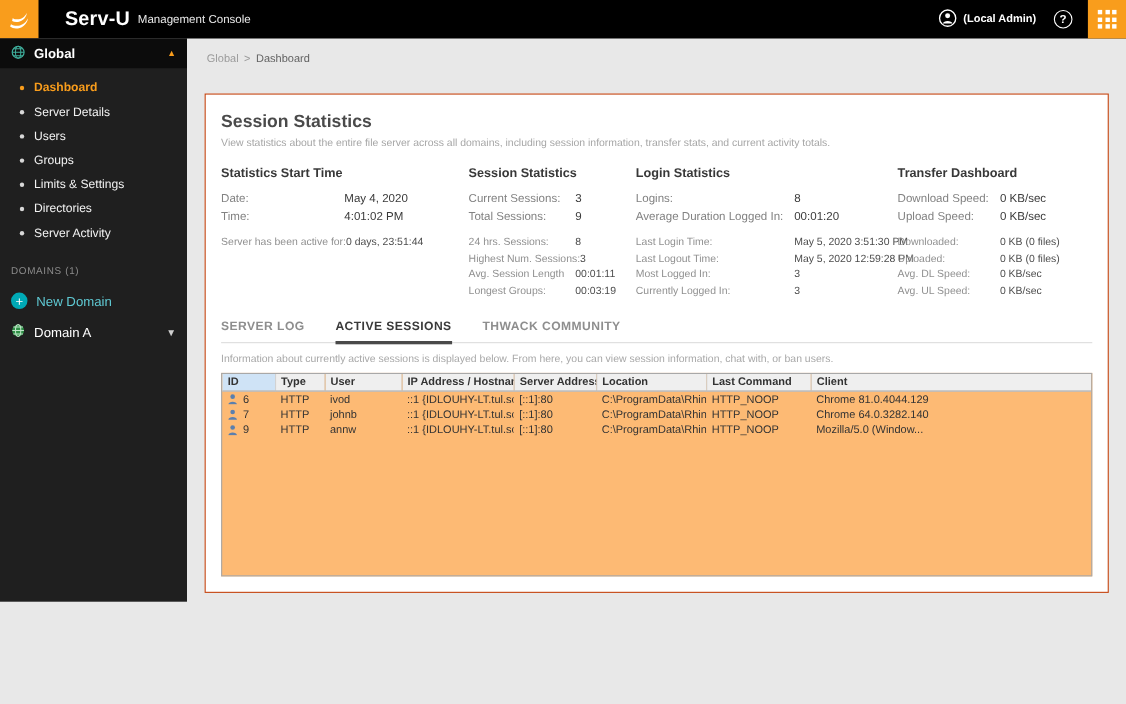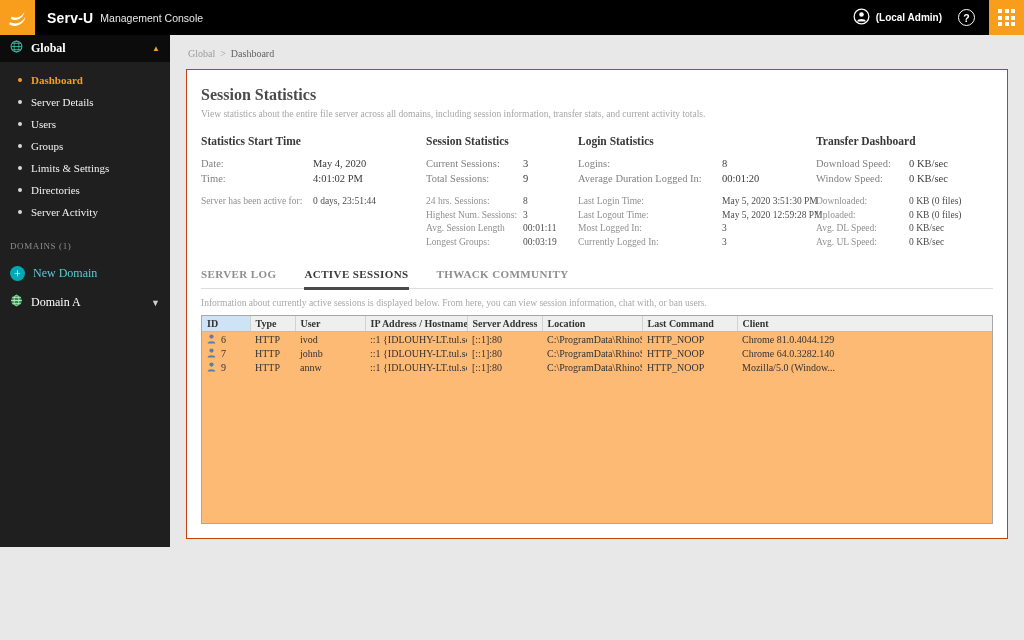--- a/index.html
+++ b/index.html
@@ -2,50 +2,50 @@
 <html><head>
 <meta charset="utf-8">
 <style>
   * { margin:0; padding:0; box-sizing:border-box; }
   html,body { width:1024px; height:640px; overflow:hidden; }
   body { font-family:"Liberation Sans", sans-serif; background:#e8e8e8; }
 
   
   .topbar { height:35px; background:#000; display:flex; align-items:center; color:#fff; }
   .logo { width:35px; height:35px; background:#f99d1c; display:flex; align-items:center; justify-content:center; flex:none; cursor:pointer; }
-  .brand { font-size:14px; font-weight:bold; margin-left:12px; letter-spacing:.2px; }
+  .brand { font-size:18px; font-weight:bold; margin-left:24px; letter-spacing:.2px; }
   .brand-sub { font-size:10.5px; margin-left:7px; color:#e8e8e8; }
   .topbar-right { margin-left:auto; display:flex; align-items:center; }
   .user-chip { display:flex; align-items:center; gap:6px; font-size:10px; font-weight:bold; margin-right:16px; cursor:pointer; }
   .help-btn { width:17px; height:17px; border:1.4px solid #fff; border-radius:50%; display:flex; align-items:center; justify-content:center; font-size:10.5px; font-weight:bold; margin-right:14px; cursor:pointer; }
   .apps-btn { width:35px; height:35px; background:#f99d1c; display:grid; place-items:center; cursor:pointer; }
   .apps-grid { display:grid; grid-template-columns:repeat(3,4px); gap:2.5px; }
   .apps-grid span { width:4px; height:4px; background:#fff; }
 
   
-  .layout { display:flex; height:512px;font-family:Liberation Serif, serif; }
+  .layout { display:flex; height:512px; }
 
   
   .sidebar { width:170px; background:#1f1f1f; color:#fff; flex:none; display:flex; flex-direction:column; }
   .global-row { height:27px; background:#0c0c0c; display:flex; align-items:center; gap:8px; padding:0 10px; font-size:12px; font-weight:bold; cursor:pointer; }
   .caret-up { margin-left:auto; color:#f99d1c; font-size:8px; }
   .menu { list-style:none; padding:7px 0 4px; }
   .menu li { display:flex; align-items:center; gap:9px; height:22px; padding:0 10px 0 18px; font-size:11px; color:#f2f2f2; cursor:pointer; }
   .menu li .bullet { width:4px; height:4px; border-radius:50%; background:#d8d8d8; flex:none; }
   .menu li.active { color:#f99d1c; font-weight:bold; }
   .menu li.active .bullet { background:#f99d1c; }
   .domains-label { font-size:9px; color:#8d8d8d; padding:14px 10px 8px; letter-spacing:.6px; }
   .new-domain { display:flex; align-items:center; gap:8px; padding:7px 10px; font-size:12px; color:#5fc9d3; cursor:pointer; }
   .plus-icon { width:15px; height:15px; border-radius:50%; background:#00a9b5; color:#fff; display:flex; align-items:center; justify-content:center; font-size:12px; line-height:1; flex:none; }
   .domain-row { display:flex; align-items:center; gap:8px; padding:6px 10px; font-size:12px; color:#fff; cursor:pointer; }
   .caret-down { margin-left:auto; color:#cfcfcf; font-size:9px; }
 
   
   .main { flex:1; display:flex; flex-direction:column; padding:0 16px; min-width:0; }
-  .breadcrumb { padding:13px 2px 10px; font-size:10px; color:#9b9b9b; }
+  .breadcrumb { padding:13px 2px 26px; font-size:10px; color:#9b9b9b; }
   .breadcrumb .bc-root { cursor:pointer; }
   .breadcrumb .bc-sep { margin:0 5px; }
   .breadcrumb .bc-current { color:#626262; }
 
   .card { background:#fff; border:1px solid #c2410c; flex:1; margin-bottom:8px; padding:16px 14px 14px; display:flex; flex-direction:column; min-height:0; }
   .card h1 { font-size:16px; font-weight:bold; color:#4a4a4a; }
   .card .desc { font-size:9.5px; color:#a6a6a6; margin-top:5px; }
 
   
   .stats { display:flex; margin-top:16px; }
@@ -268,21 +268,21 @@
               <span class="val">3</span>
             </div>
           </div>
           <div class="stat-col col3">
             <h2>Transfer Dashboard</h2>
             <div class="stat-row primary">
               <span class="lbl">Download Speed:</span>
               <span class="val">0 KB/sec</span>
             </div>
             <div class="stat-row primary">
-              <span class="lbl">Window Speed:</span>
+              <span class="lbl">Upload Speed:</span>
               <span class="val">0 KB/sec</span>
             </div>
             <div class="group-gap"></div>
             <div class="stat-row secondary">
               <span class="lbl">Downloaded:</span>
               <span class="val">0 KB (0 files)</span>
             </div>
             <div class="stat-row secondary">
               <span class="lbl">Uploaded:</span>
               <span class="val">0 KB (0 files)</span>

